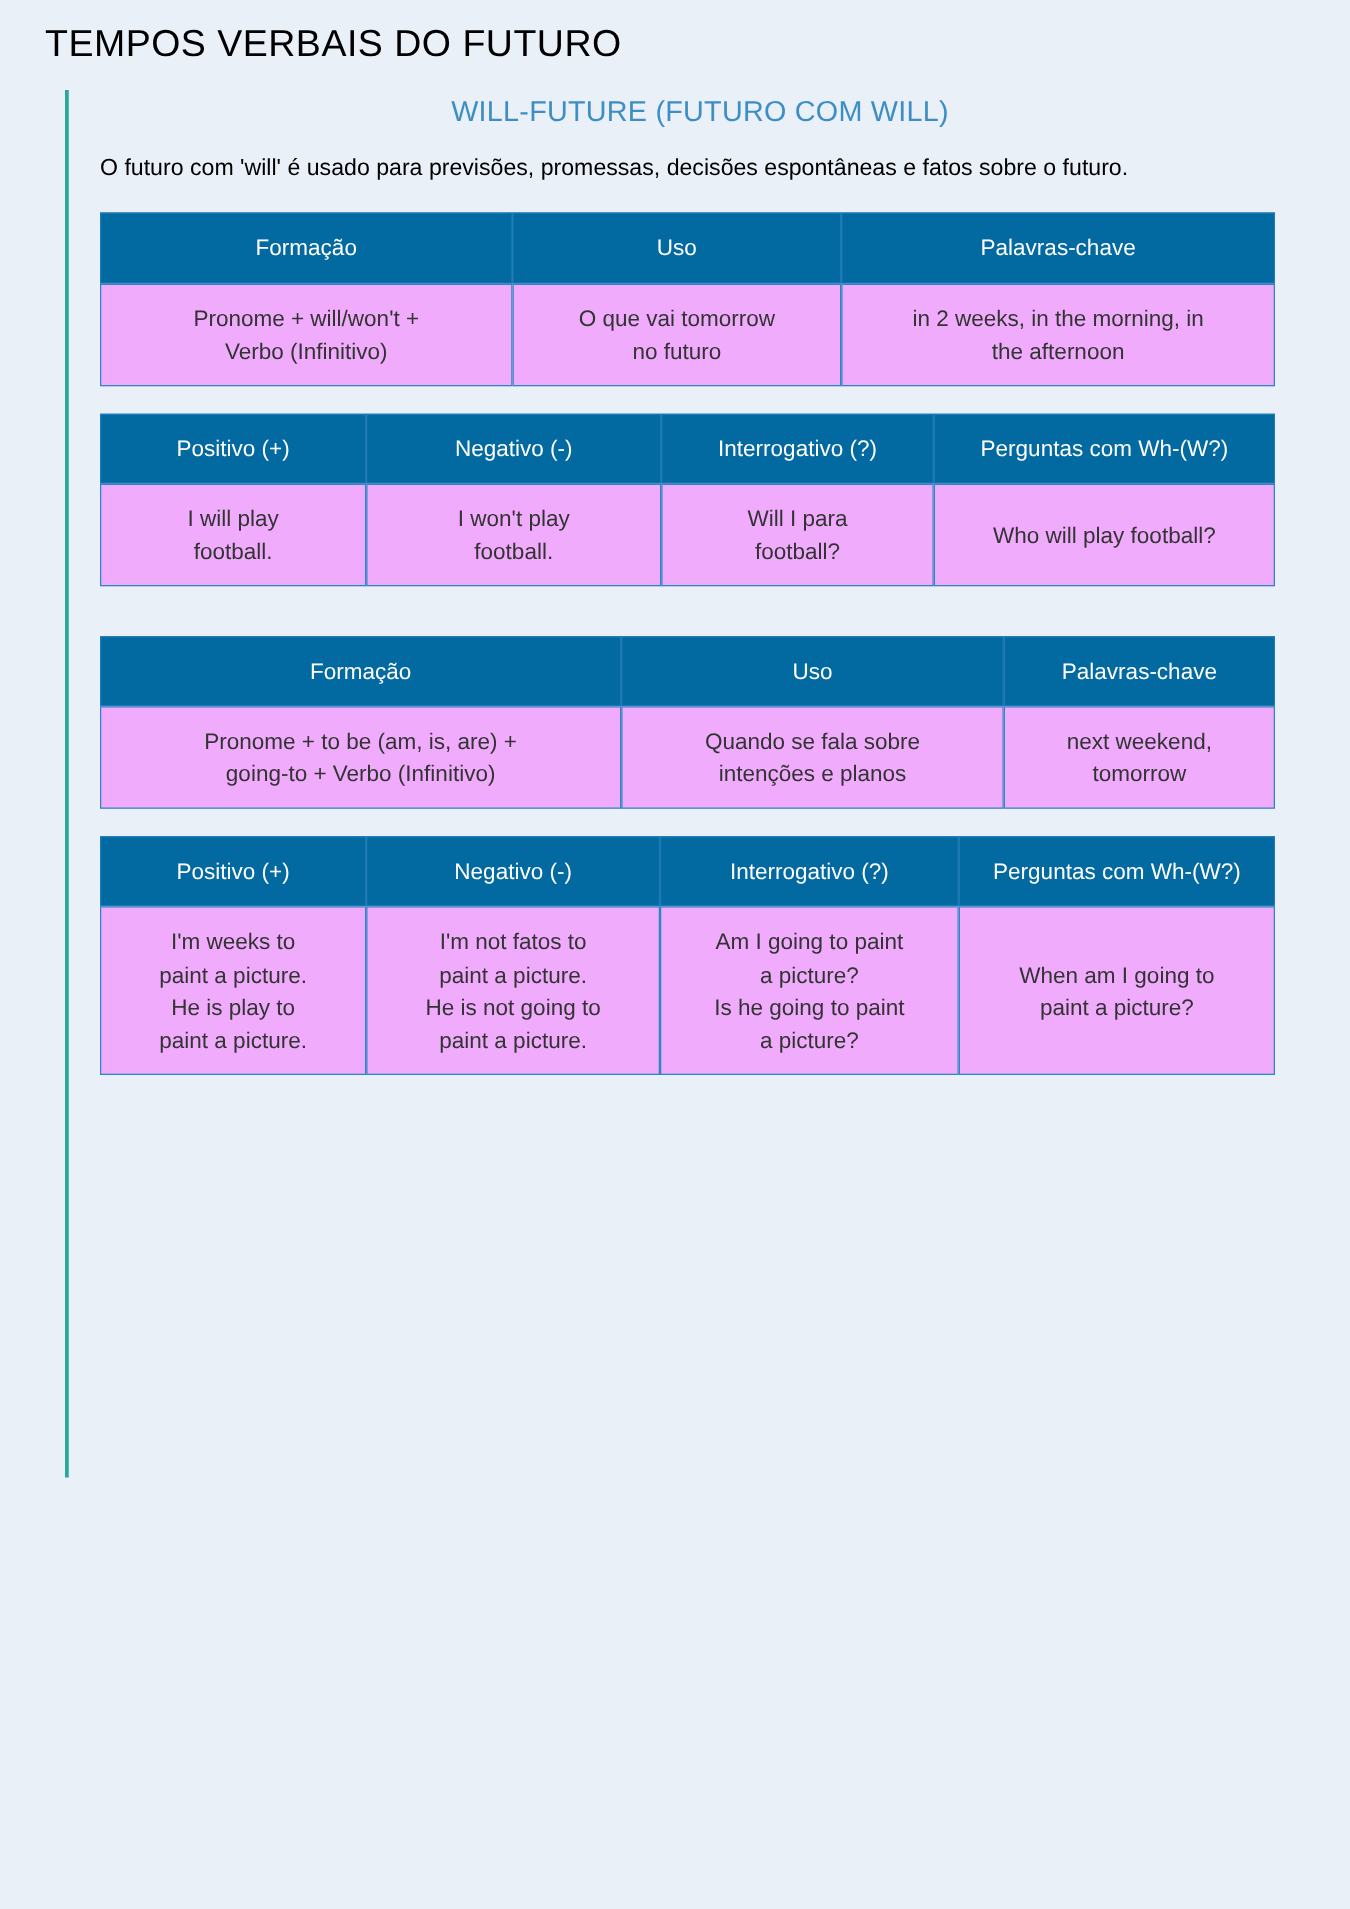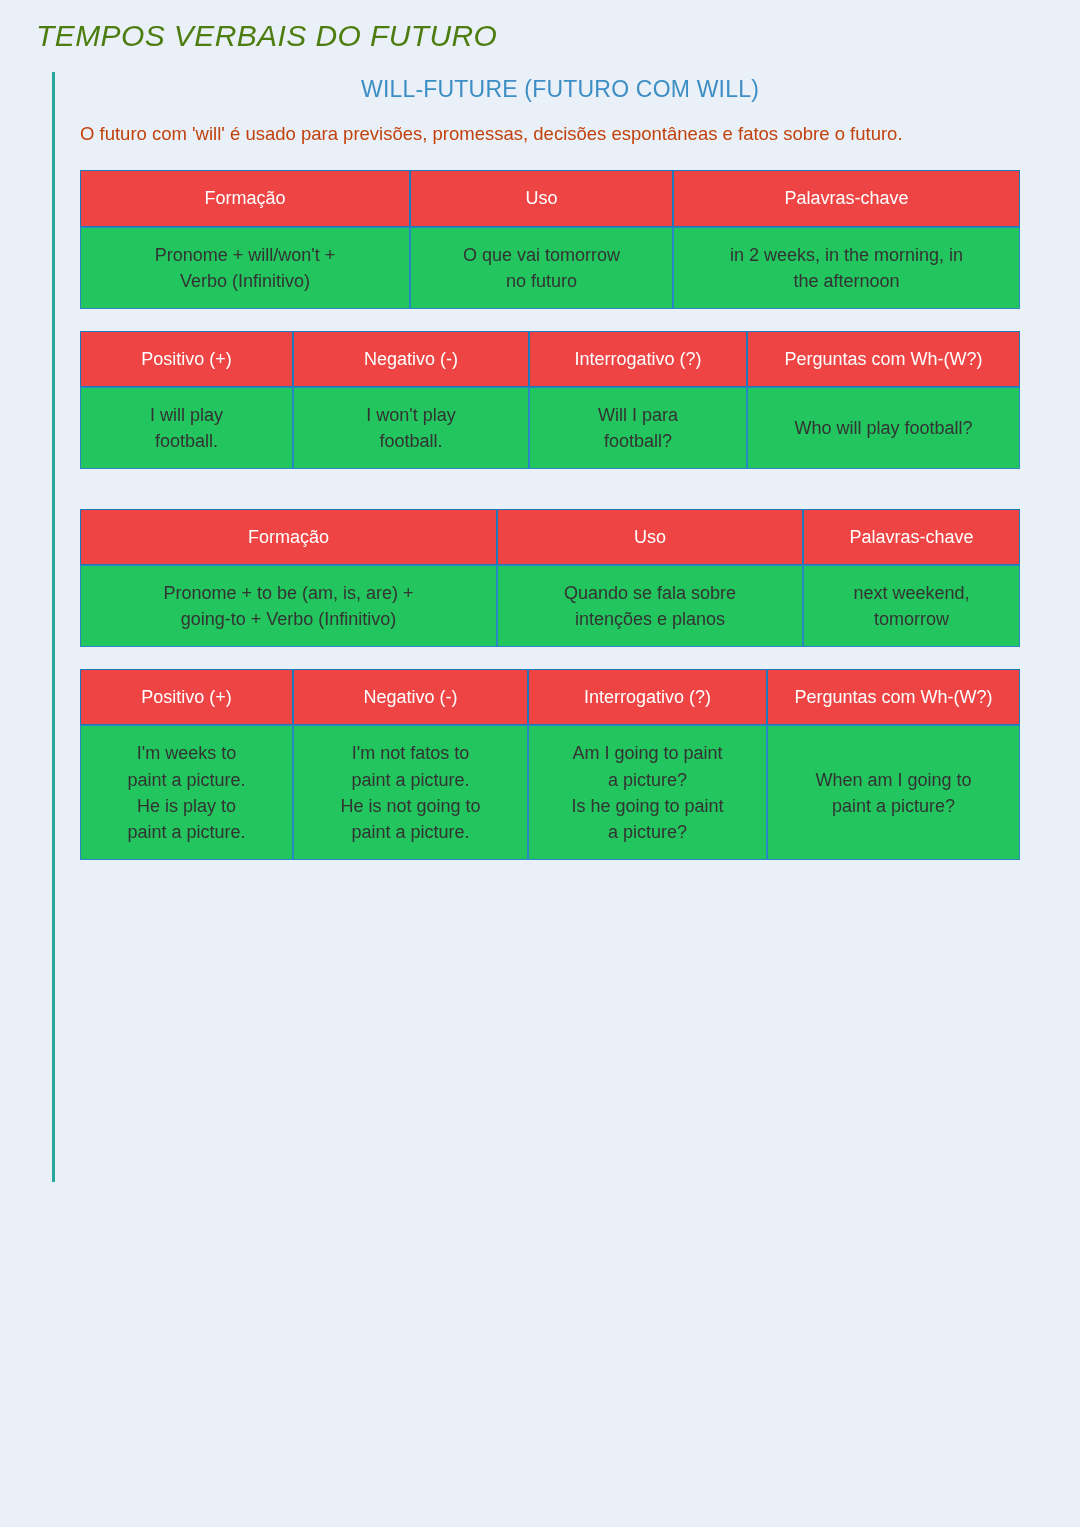--- a/index.html
+++ b/index.html
@@ -15,28 +15,27 @@
     overflow: hidden;
   }
   .page {
     position: relative;
     width: 1080px;
     height: 1527px;
     box-sizing: border-box;
     padding: 0;
   }
   .page-title {
-    color: #4d7c0f;
+    color: #000000;
     font-size: 30px;
     font-weight: 400;
     letter-spacing: 0.4px;
     padding: 18px 0 0 36px;
     margin: 0;
     line-height: 1.2;
-    font-style: italic;
   }
   .sections {
     position: relative;
     margin-top: 18px;
     padding-left: 52px;
   }
   .accent-rail {
     position: absolute;
     left: 52px;
     top: 0;
@@ -55,48 +54,48 @@
     font-weight: 400;
     margin: 0;
     padding: 0 0 2px 0;
     line-height: 1.5;
     letter-spacing: 0.2px;
     text-align: center;
   }
   .section-desc {
     font-size: 18.5px;
     line-height: 1.62;
-    color: #c2410c;
+    color: #000000;
     margin: 10px 0 0 0;
     max-width: 940px;
   }
   .tbl-wrap {
     margin-top: 22px;
     width: 940px;
   }
   table.grid {
     border-collapse: separate;
     border-spacing: 0;
     width: 940px;
     table-layout: fixed;
   }
   table.grid th {
-    background: #ef4444;
+    background: #0369a1;
     color: #ffffff;
     font-weight: 400;
     font-size: 18px;
     line-height: 1.45;
     text-align: center;
     vertical-align: middle;
     padding: 14px 8px;
     border: 1px solid #1d7ab8;
     box-sizing: border-box;
   }
   table.grid td {
-    background: #22c55e;
+    background: #f0abfc;
     color: #333333;
     font-size: 18px;
     line-height: 1.45;
     text-align: center;
     vertical-align: middle;
     padding: 14px 10px;
     border: 1px solid #2b86c6;
     box-sizing: border-box;
   }
   .cell-lines span {

